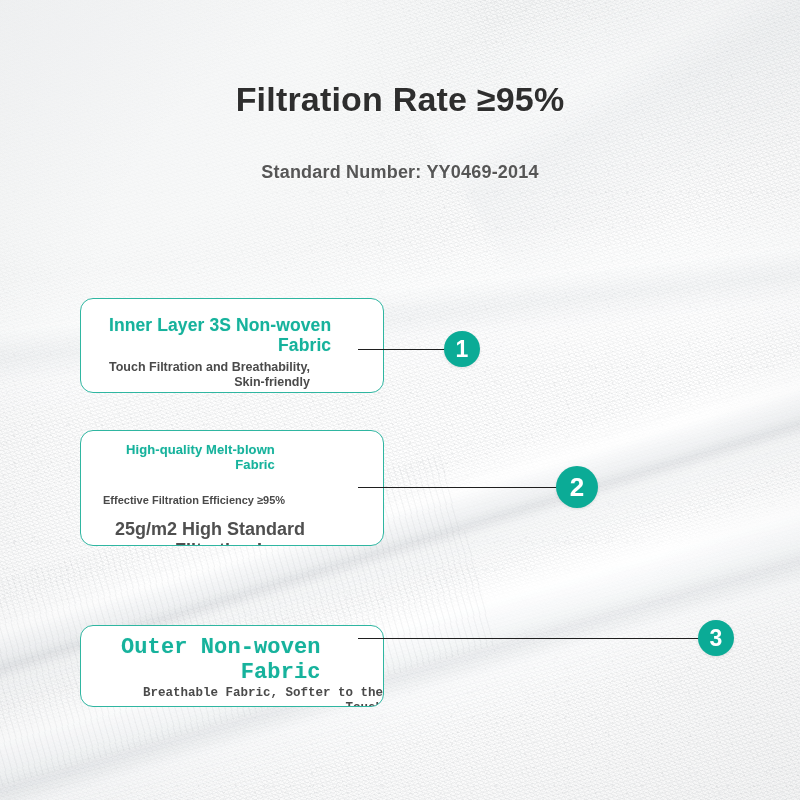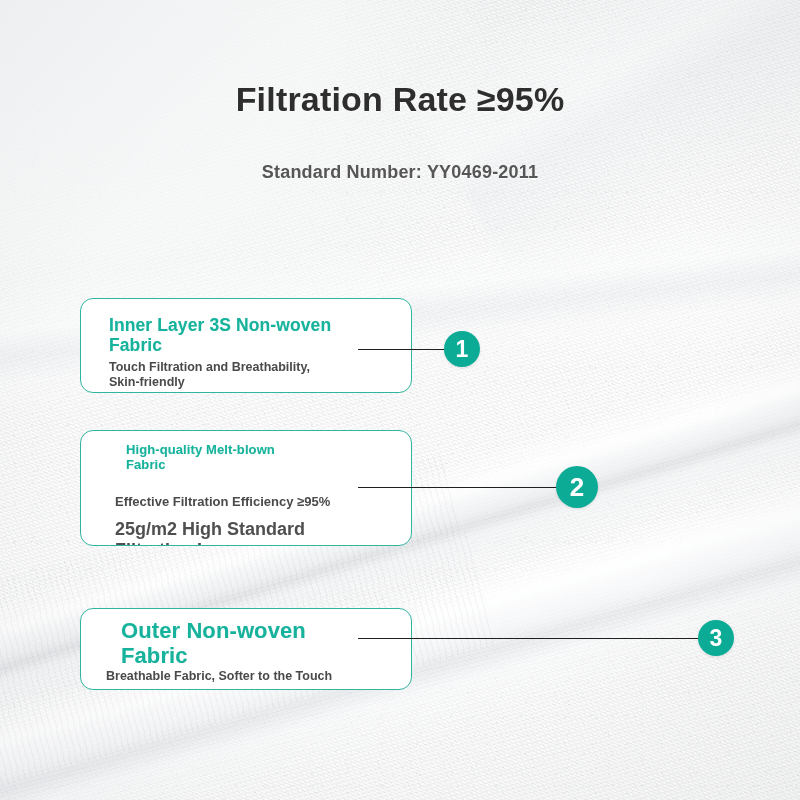--- a/index.html
+++ b/index.html
@@ -119,26 +119,27 @@
   .subtitle{
     position:absolute;left:0;right:0;top:162px;
     text-align:center;
     font-size:18px;font-weight:bold;color:#565656;
     letter-spacing:.2px;
     text-shadow:0 1px 1px rgba(255,255,255,.8);
   }
 
   
   .box{
-    position:absolute;left:80px;width:332px;
+    position:absolute;left:80px;width:304px;
     background:#ffffff;
     border:1.4px solid #2fb6a1;
     border-radius:13px;
     box-sizing:border-box;
     overflow:hidden;
+    text-align:right;
   }
   .box-inner{position:relative;width:100%;height:100%;}
   .b-head{
     position:absolute;
     color:#16b29c;font-weight:bold;
     line-height:1.12;
     white-space:pre-line;
     text-shadow:0 0 1px rgba(22,178,156,.25);
   }
   .b-sub{
@@ -147,24 +148,24 @@
     line-height:1.18;
     white-space:pre-line;
   }
 
   #box1{top:298px;height:95px;}
   #box1 .b-head{left:28px;top:17px;font-size:17.5px;letter-spacing:.1px;}
   #box1 .b-sub{left:28px;top:61px;font-size:12.5px;}
 
   #box2{top:430px;height:116px;}
   #box2 .b-head{left:45px;top:12px;font-size:13px;letter-spacing:.1px;}
-  #box2 .b-sub.s1{left:34px;top:63px;font-size:13px;}
+  #box2 .b-sub.s1{left:22px;top:63px;font-size:11px;}
   #box2 .b-sub.s2{left:34px;top:88px;font-size:18px;color:#4f4f4f;}
 
-  #box3{top:608px;height:82px;}
+  #box3{top:625px;height:82px;font-family:Liberation Mono, monospace;}
   #box3 .b-head{left:40px;top:10px;font-size:22px;letter-spacing:.1px;}
   #box3 .b-sub{left:25px;top:44px;font-size:12.5px;margin-top:16px;}
 
   
   .connector{
     position:absolute;height:0;
     border-top:1.6px solid #1f1f1f;
   }
   #conn1{left:358px;top:349px;width:106px;}
   #conn2{left:358px;top:487px;width:205px;}
@@ -192,21 +193,21 @@
   <div class="bg-speck"></div>
   <div class="bg-wash"></div>
   <div class="fold fold-4"></div>
   <div class="fold fold-3"></div>
   <div class="fold fold-1"></div>
   <div class="fold fold-2"></div>
   <div class="streaks"></div>
   <div class="vig"></div>
 
   <div class="title">Filtration Rate ≥95%</div>
-  <div class="subtitle">Standard Number: YY0469-2011</div>
+  <div class="subtitle">Standard Number: YY0469-2014</div>
 
   <div class="box" id="box1">
     <div class="box-inner">
       <div class="b-head">Inner Layer 3S Non-woven
 Fabric</div>
       <div class="b-sub">Touch Filtration and Breathability,
 Skin-friendly</div>
     </div>
   </div>
 

